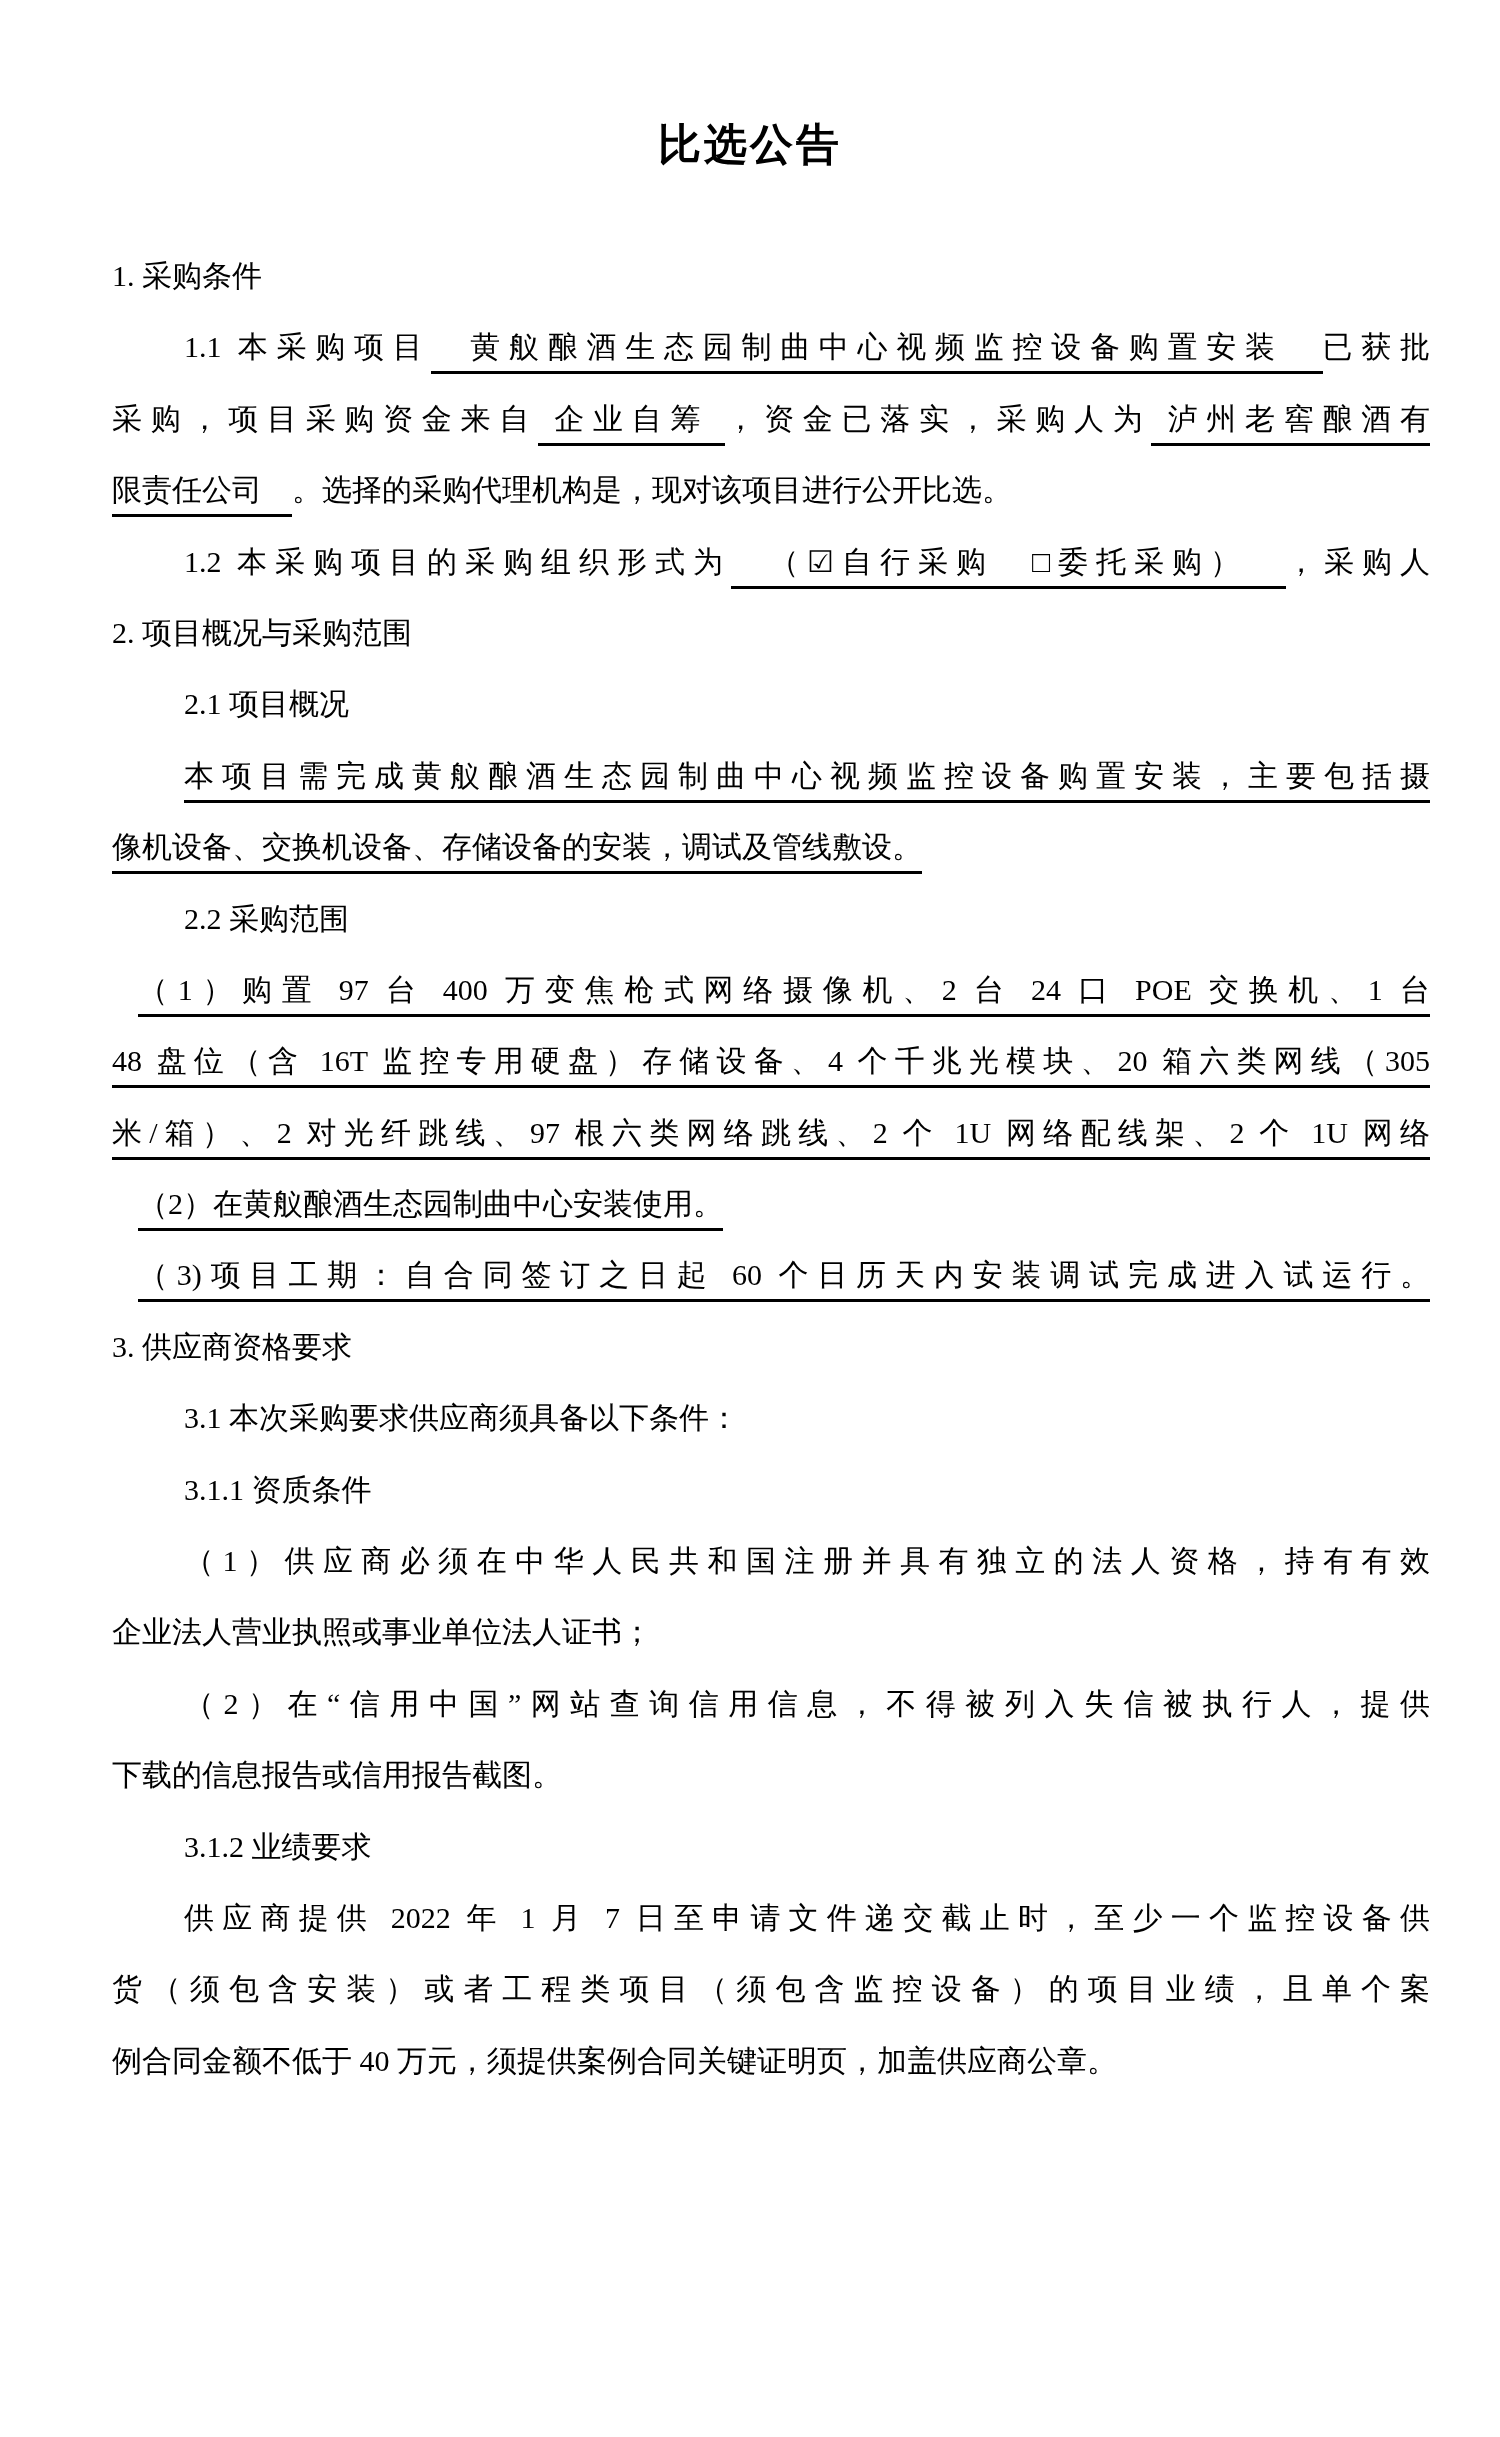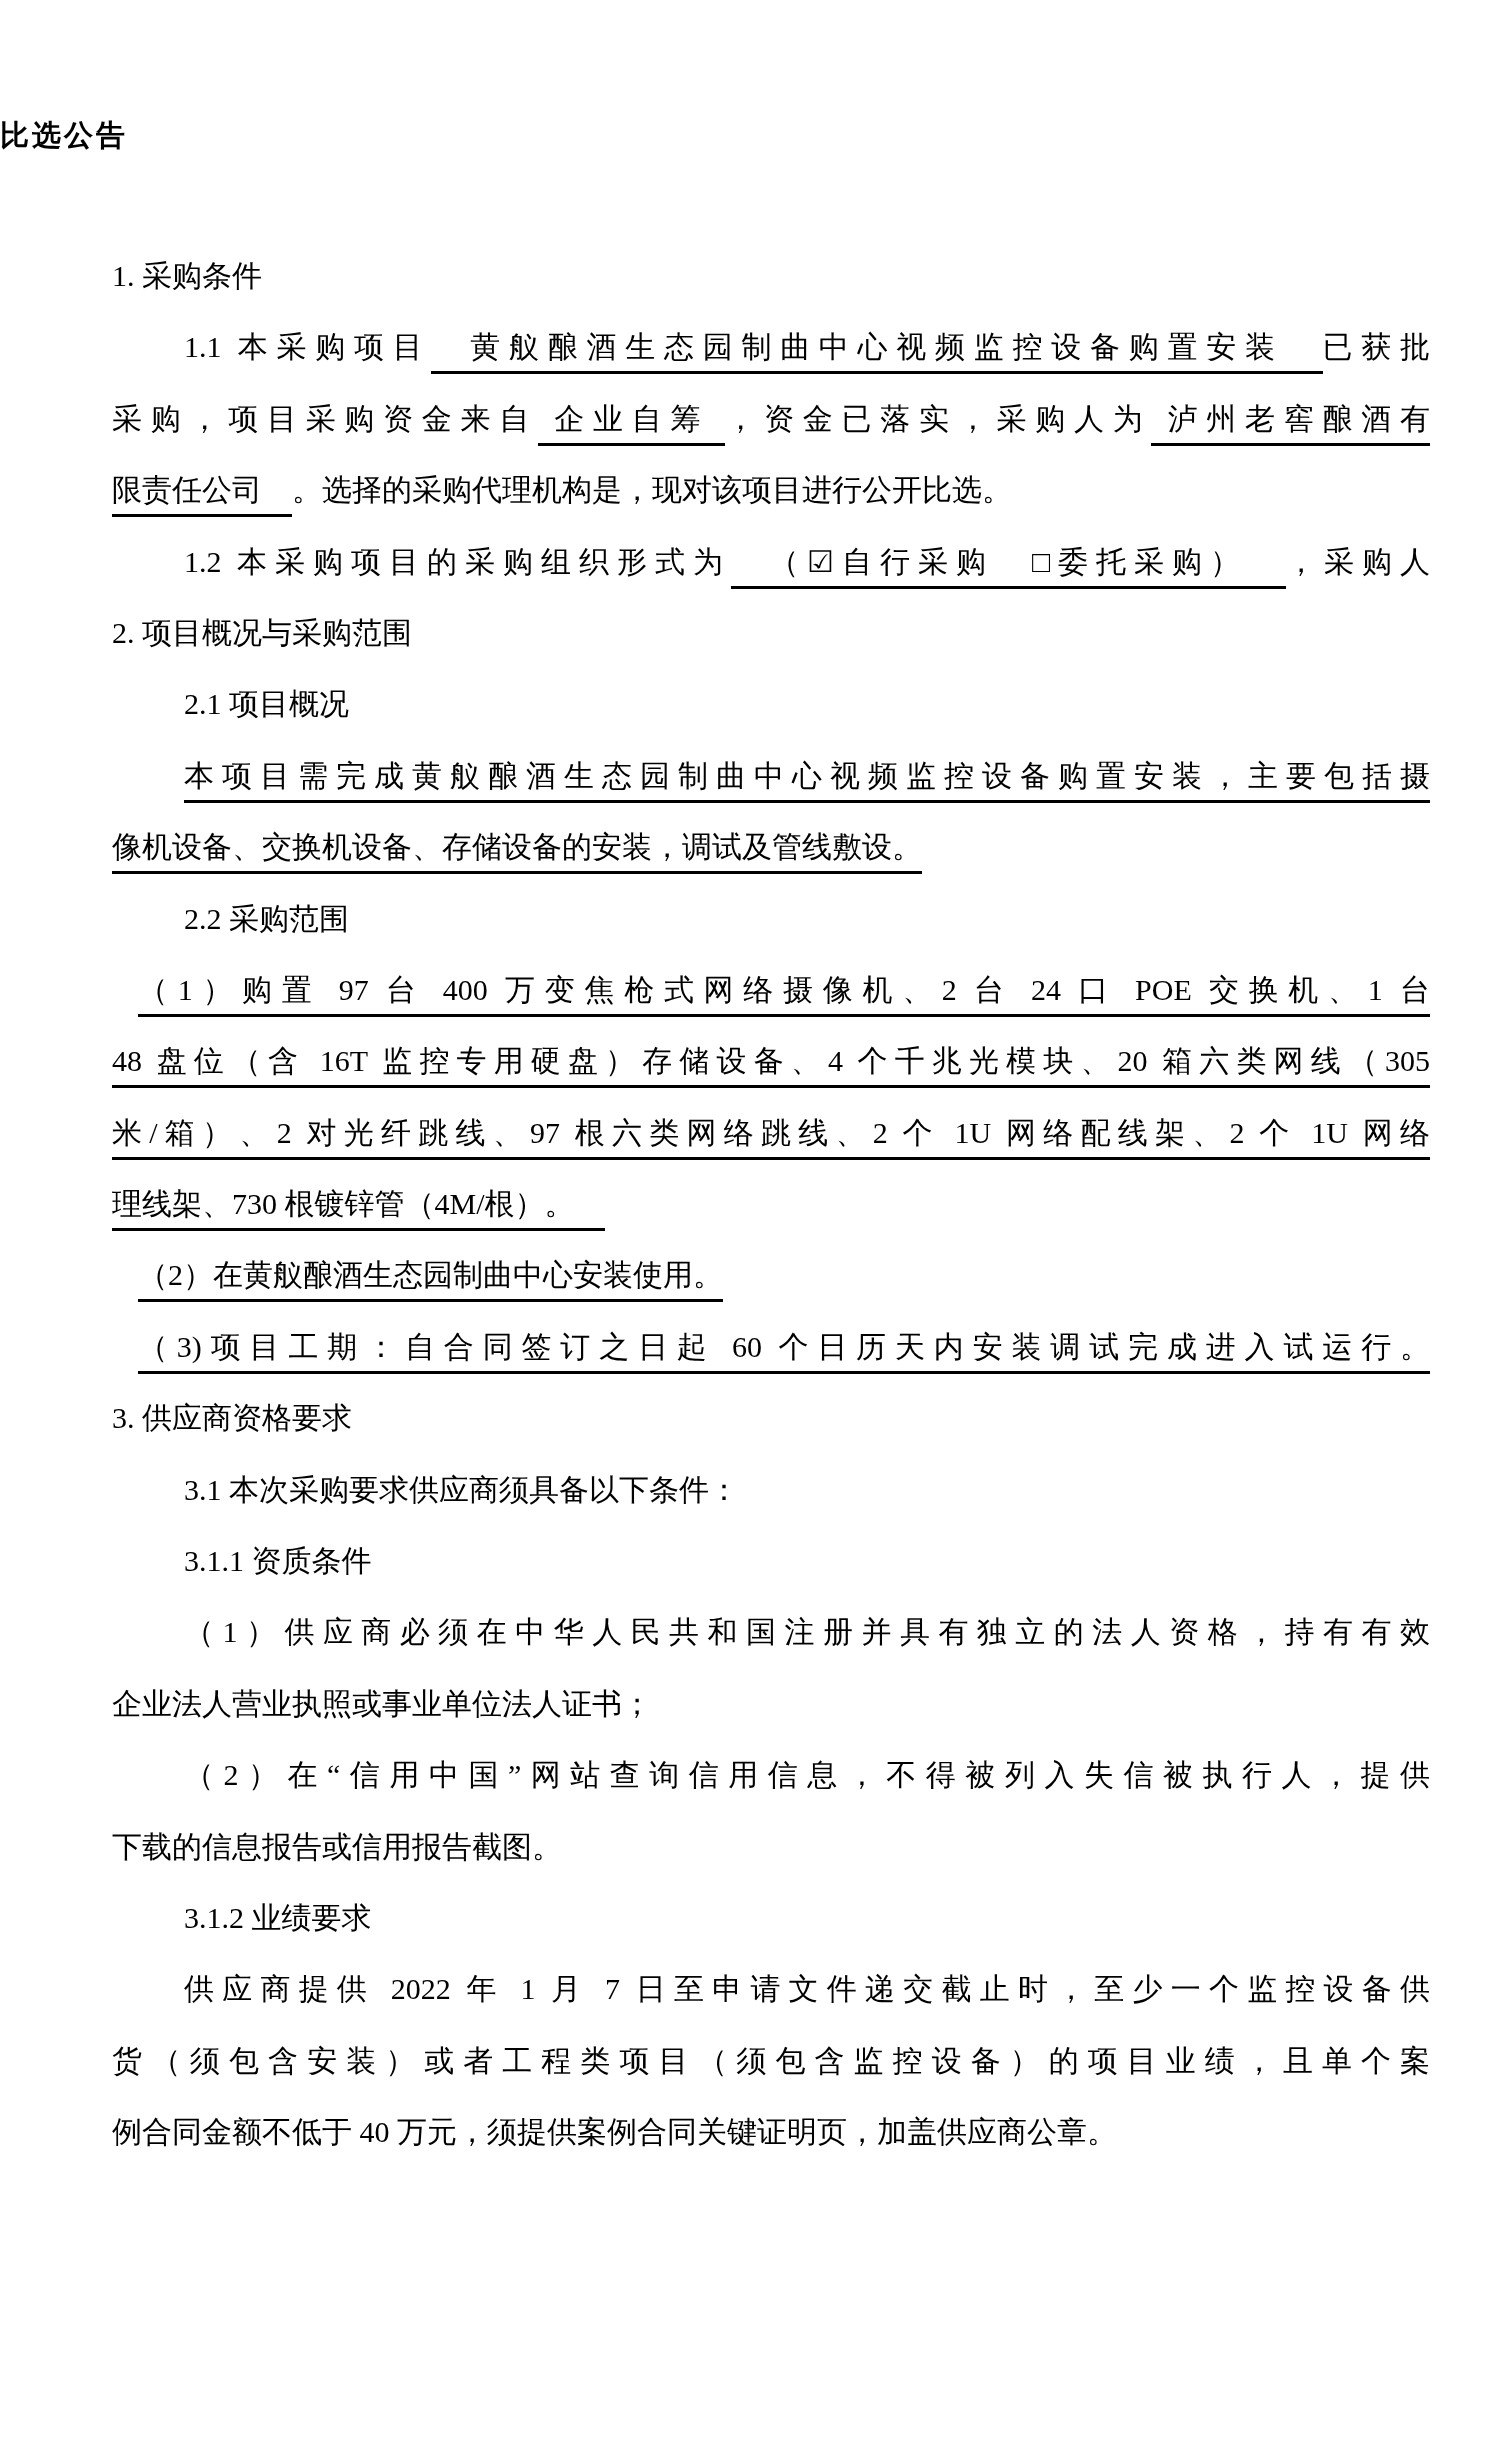--- a/index.html
+++ b/index.html
@@ -3,21 +3,21 @@
 <meta charset="utf-8">
 <style>
   html,body { margin:0; padding:0; background:#ffffff; }
   .page {
     position:relative; width:1500px; height:2437px; background:#ffffff;
     font-family:"Liberation Serif","DejaVu Serif",serif; color:#000000;
     overflow:hidden;
   }
   .title {
     position:absolute; top:116px; left:0; width:100%;
-    text-align:left; font-size:29px; font-weight:bold; margin:0;
+    text-align:center; font-size:43px; font-weight:bold; margin:0;
     letter-spacing:3px;
   }
   .content { position:absolute; top:240px; left:112px; width:1318px; }
   .line { height:71.4px; line-height:71.4px; font-size:30px; white-space:pre-wrap; }
   .just { text-align:justify; text-align-last:justify; }
   .ind-first { padding-left:72px; }
   .ind-half  { padding-left:26px; }
   .u { border-bottom:3px solid #000; padding-bottom:8px; }
 </style>
 </head>
@@ -32,21 +32,20 @@
       <div class="line"><span class="u">限责任公司　</span><span>。选择的采购代理机构是，现对该项目进行公开比选。</span></div>
       <div class="line just ind-first"><span>1.2 本采购项目的采购组织形式为</span><span class="u">　（☑自行采购　□委托采购）　</span><span>，采购人</span></div>
       <div class="line"><span>2. 项目概况与采购范围</span></div>
       <div class="line ind-first"><span>2.1 项目概况</span></div>
       <div class="line just ind-first"><span class="u">本项目需完成黄舣酿酒生态园制曲中心视频监控设备购置安装，主要包括摄</span></div>
       <div class="line"><span class="u">像机设备、交换机设备、存储设备的安装，调试及管线敷设。</span></div>
       <div class="line ind-first"><span>2.2 采购范围</span></div>
       <div class="line just ind-half"><span class="u">（1）购置 97 台 400 万变焦枪式网络摄像机、2 台 24 口 POE 交换机、1 台</span></div>
       <div class="line just"><span class="u">48 盘位（含 16T 监控专用硬盘）存储设备、4 个千兆光模块、20 箱六类网线（305</span></div>
       <div class="line just"><span class="u">米/箱）、2 对光纤跳线、97 根六类网络跳线、2 个 1U 网络配线架、2 个 1U 网络</span></div>
-      <div class="line"><span class="u">理线架、730 根镀锌管（4M/根）。　</span></div>
       <div class="line ind-half"><span class="u">（2）在黄舣酿酒生态园制曲中心安装使用。</span></div>
       <div class="line just ind-half"><span class="u">（3)项目工期：自合同签订之日起 60 个日历天内安装调试完成进入试运行。</span></div>
       <div class="line"><span>3. 供应商资格要求</span></div>
       <div class="line ind-first"><span>3.1 本次采购要求供应商须具备以下条件：</span></div>
       <div class="line ind-first"><span>3.1.1 资质条件</span></div>
       <div class="line just ind-first"><span>（1）供应商必须在中华人民共和国注册并具有独立的法人资格，持有有效</span></div>
       <div class="line"><span>企业法人营业执照或事业单位法人证书；</span></div>
       <div class="line just ind-first"><span>（2）在“信用中国”网站查询信用信息，不得被列入失信被执行人，提供</span></div>
       <div class="line"><span>下载的信息报告或信用报告截图。</span></div>
       <div class="line ind-first"><span>3.1.2 业绩要求</span></div>

